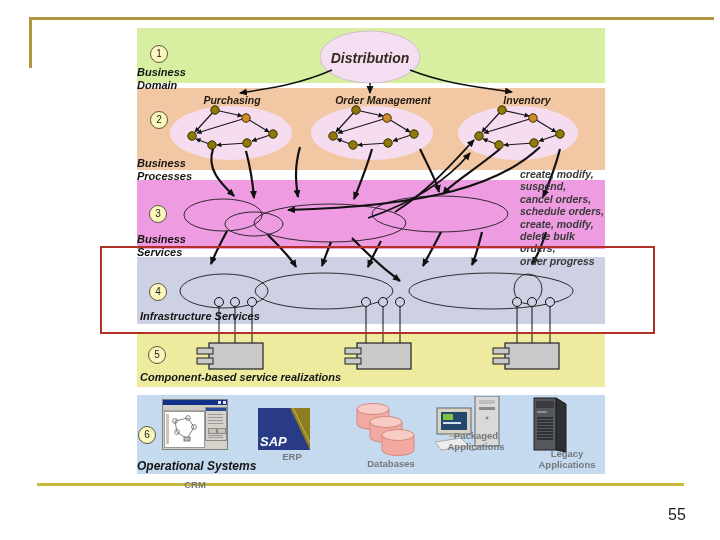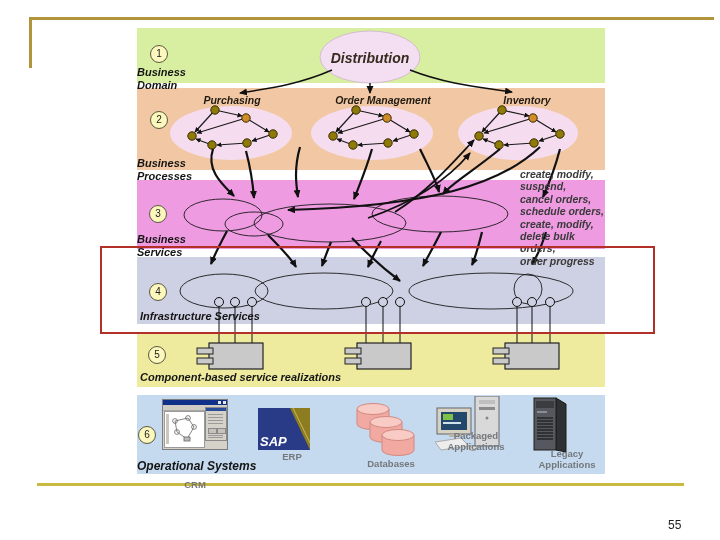--- a/index.html
+++ b/index.html
@@ -15,21 +15,21 @@
      font-style:italic;color:#141414;white-space:nowrap;}
   .plabel{position:absolute;z-index:4;font-style:italic;font-weight:bold;font-size:10.5px;
      color:#211a12;text-align:center;white-space:nowrap;}
   .note{position:absolute;left:520px;top:168px;width:112px;z-index:4;
      font-style:italic;font-weight:bold;font-size:10.5px;line-height:12.4px;color:#3a3a3a;}
   .graylabel{position:absolute;z-index:4;font-weight:bold;font-size:9.5px;line-height:10.5px;
      color:#74777b;text-align:center;}
   .redbox{position:absolute;left:100px;top:246px;width:551px;height:84px;
      border:2px solid #b23028;z-index:5;}
   .pagenum{position:absolute;left:668px;top:506px;width:28px;z-index:4;
-     font-size:12px;color:#1c1c1c;text-align:left;margin-top:12px;}
+     font-size:16px;color:#1c1c1c;text-align:left;}
   svg.overlay{position:absolute;left:0;top:0;z-index:3;}
   
   .crmwin{position:absolute;left:162px;top:399px;width:64px;height:49px;z-index:2;
      background:#d5d2ca;border:1px solid #7d7d7d;}
   .crmtitle{position:absolute;left:0;top:0;width:100%;height:5px;background:#10308a;}
   .crmbtn{position:absolute;top:1px;width:3px;height:3px;background:#e8e8e8;}
   .crmtool{position:absolute;left:0;top:5px;width:100%;height:5px;background:#cfccc4;
      border-bottom:1px solid #a8a8a8;}
   .crmcanvas{position:absolute;left:1px;top:11px;width:39px;height:35px;background:#ffffff;
      border:1px solid #9a9a9a;}

